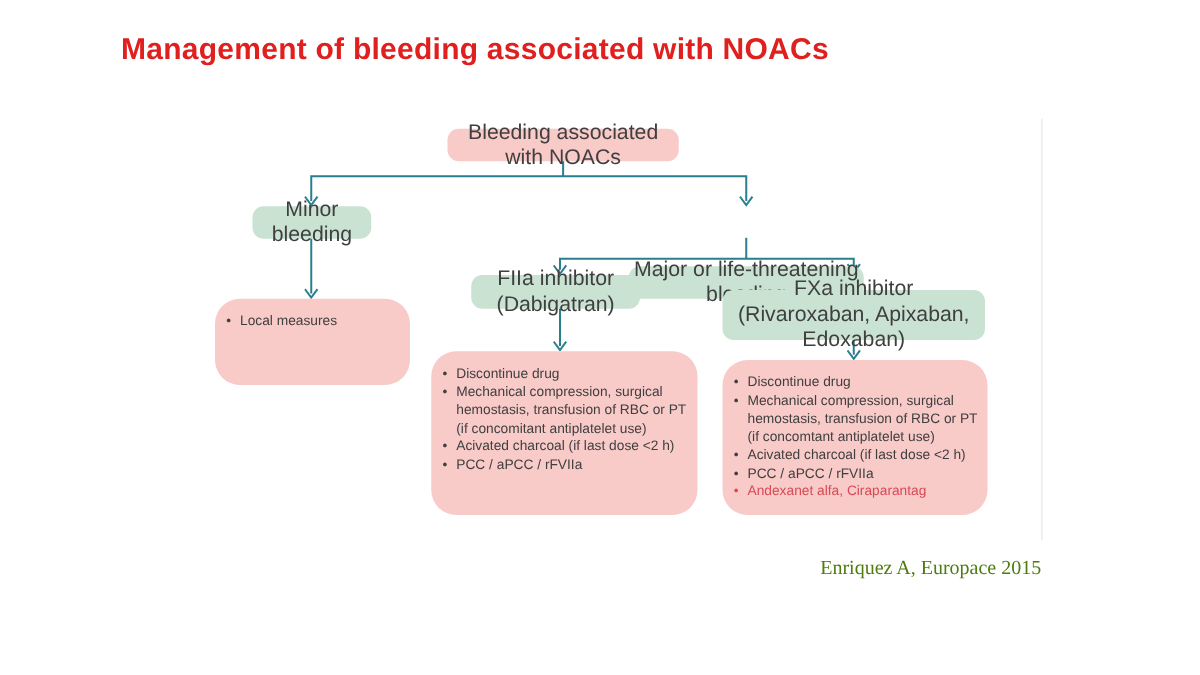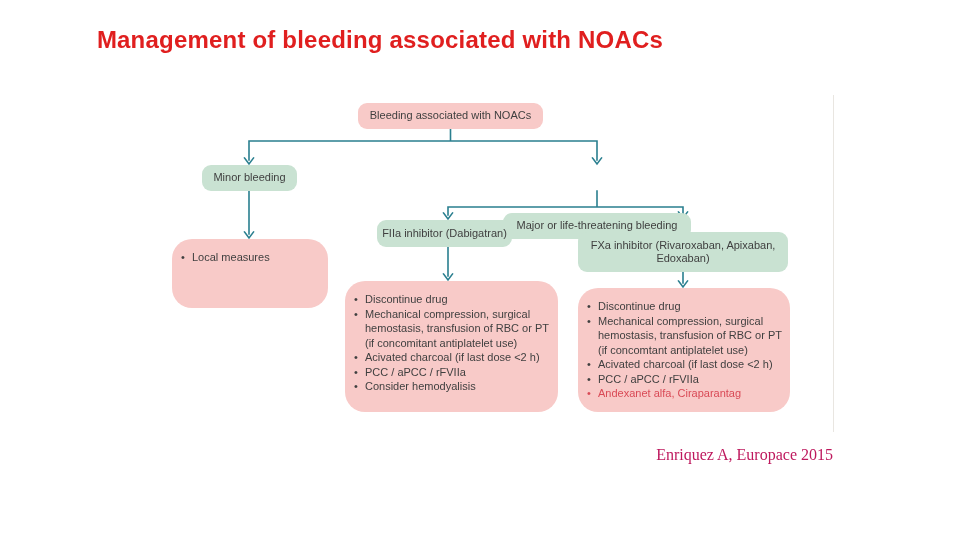--- a/index.html
+++ b/index.html
@@ -8,21 +8,21 @@
     background:#ffffff;font-family:"Liberation Sans",sans-serif;
   }
   .slide-title{
     position:absolute;left:0;top:26px;width:760px;text-align:center;
     font-size:24px;font-weight:bold;letter-spacing:0.2px;
     color:var(--title-red,#e01f1f);
   }
   .node{
     position:absolute;border-radius:9px;box-sizing:border-box;
     display:flex;align-items:center;justify-content:center;text-align:center;
-    font-size:11px;line-height:1.2;color:var(--text-dark,#3f3f3f);
+    font-size:17px;line-height:1.2;color:var(--text-dark,#3f3f3f);
     padding:2px 3px;
   }
   .pink{background:var(--box-pink,#f8cac8);}
   .mint{background:var(--box-mint,#c9e2d2);}
   .node-root{left:358px;top:103px;width:185px;height:26px;}
   .node-minor{left:202px;top:165px;width:95px;height:26px;}
   .node-major{left:503px;top:165px;width:188px;height:26px;margin-top:48px;}
   .node-fiia{left:377px;top:220px;width:135px;height:27px;}
   .node-fxa{left:578px;top:232px;width:210px;height:40px;}
   .actions{
@@ -41,21 +41,21 @@
   .connector path,.connector polyline{
     stroke:var(--connector-teal,#2a7f8f);stroke-width:1.6;fill:none;
     stroke-linecap:square;
   }
   .image-edge{
     position:absolute;left:833px;top:95px;width:1px;height:337px;
     background:var(--image-edge-gray,#e9e6e1);
   }
   .citation{
     position:absolute;right:127px;top:446px;
-    font-family:"Liberation Serif",serif;font-size:16px;color:#be185d;
+    font-family:"Liberation Serif",serif;font-size:16px;color:#4d7c0f;
     white-space:nowrap;
   }
 </style>
 </head>
 <body>
 
 <div class="slide-title">Management of bleeding associated with NOACs</div>
 
 <svg class="connector" width="960" height="540" viewBox="0 0 960 540" aria-hidden="true">
   <path d="
@@ -104,21 +104,20 @@
     <li>Local measures</li>
   </ul>
 </div>
 
 <div class="actions actions-fiia">
   <ul>
     <li>Discontinue drug</li>
     <li>Mechanical compression, surgical hemostasis, transfusion of RBC or PT (if concomitant antiplatelet use)</li>
     <li>Acivated charcoal (if last dose &lt;2 h)</li>
     <li>PCC / aPCC / rFVIIa</li>
-    <li>Consider hemodyalisis</li>
   </ul>
 </div>
 
 <div class="actions actions-fxa">
   <ul>
     <li>Discontinue drug</li>
     <li>Mechanical compression, surgical hemostasis, transfusion of RBC or PT (if concomtant antiplatelet use)</li>
     <li>Acivated charcoal (if last dose &lt;2 h)</li>
     <li>PCC / aPCC / rFVIIa</li>
     <li class="red-item">Andexanet alfa, Ciraparantag</li>

